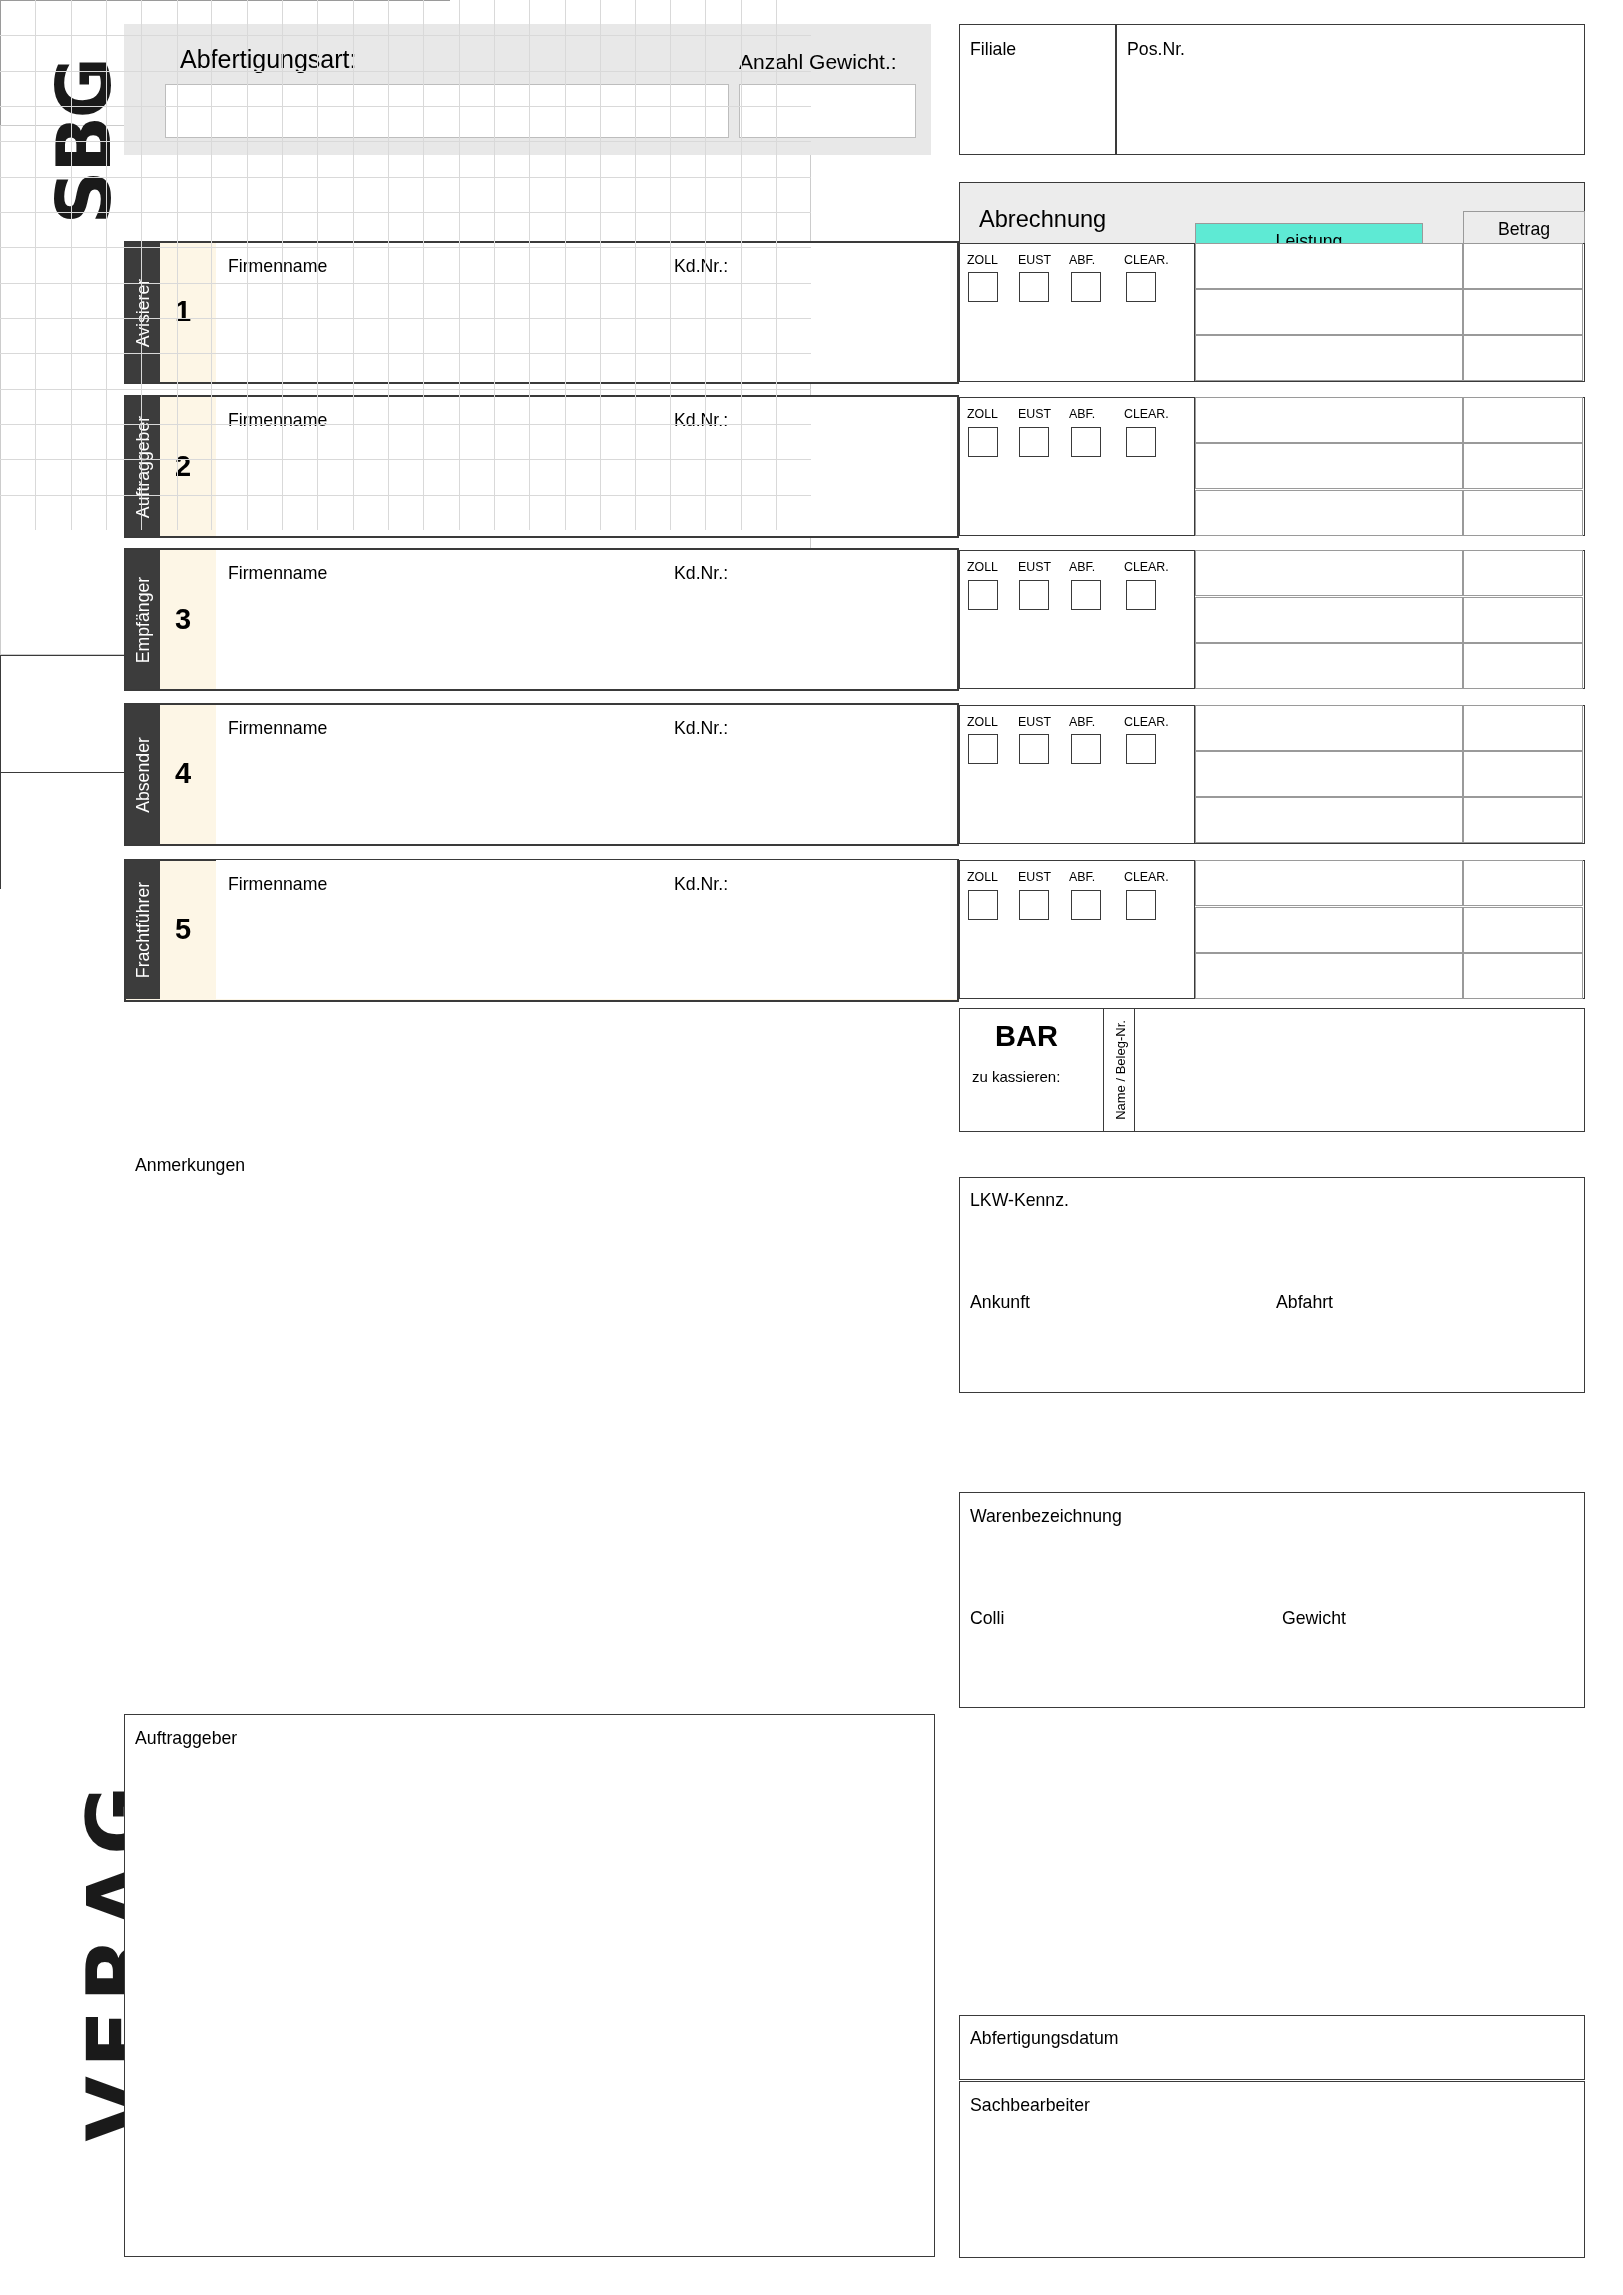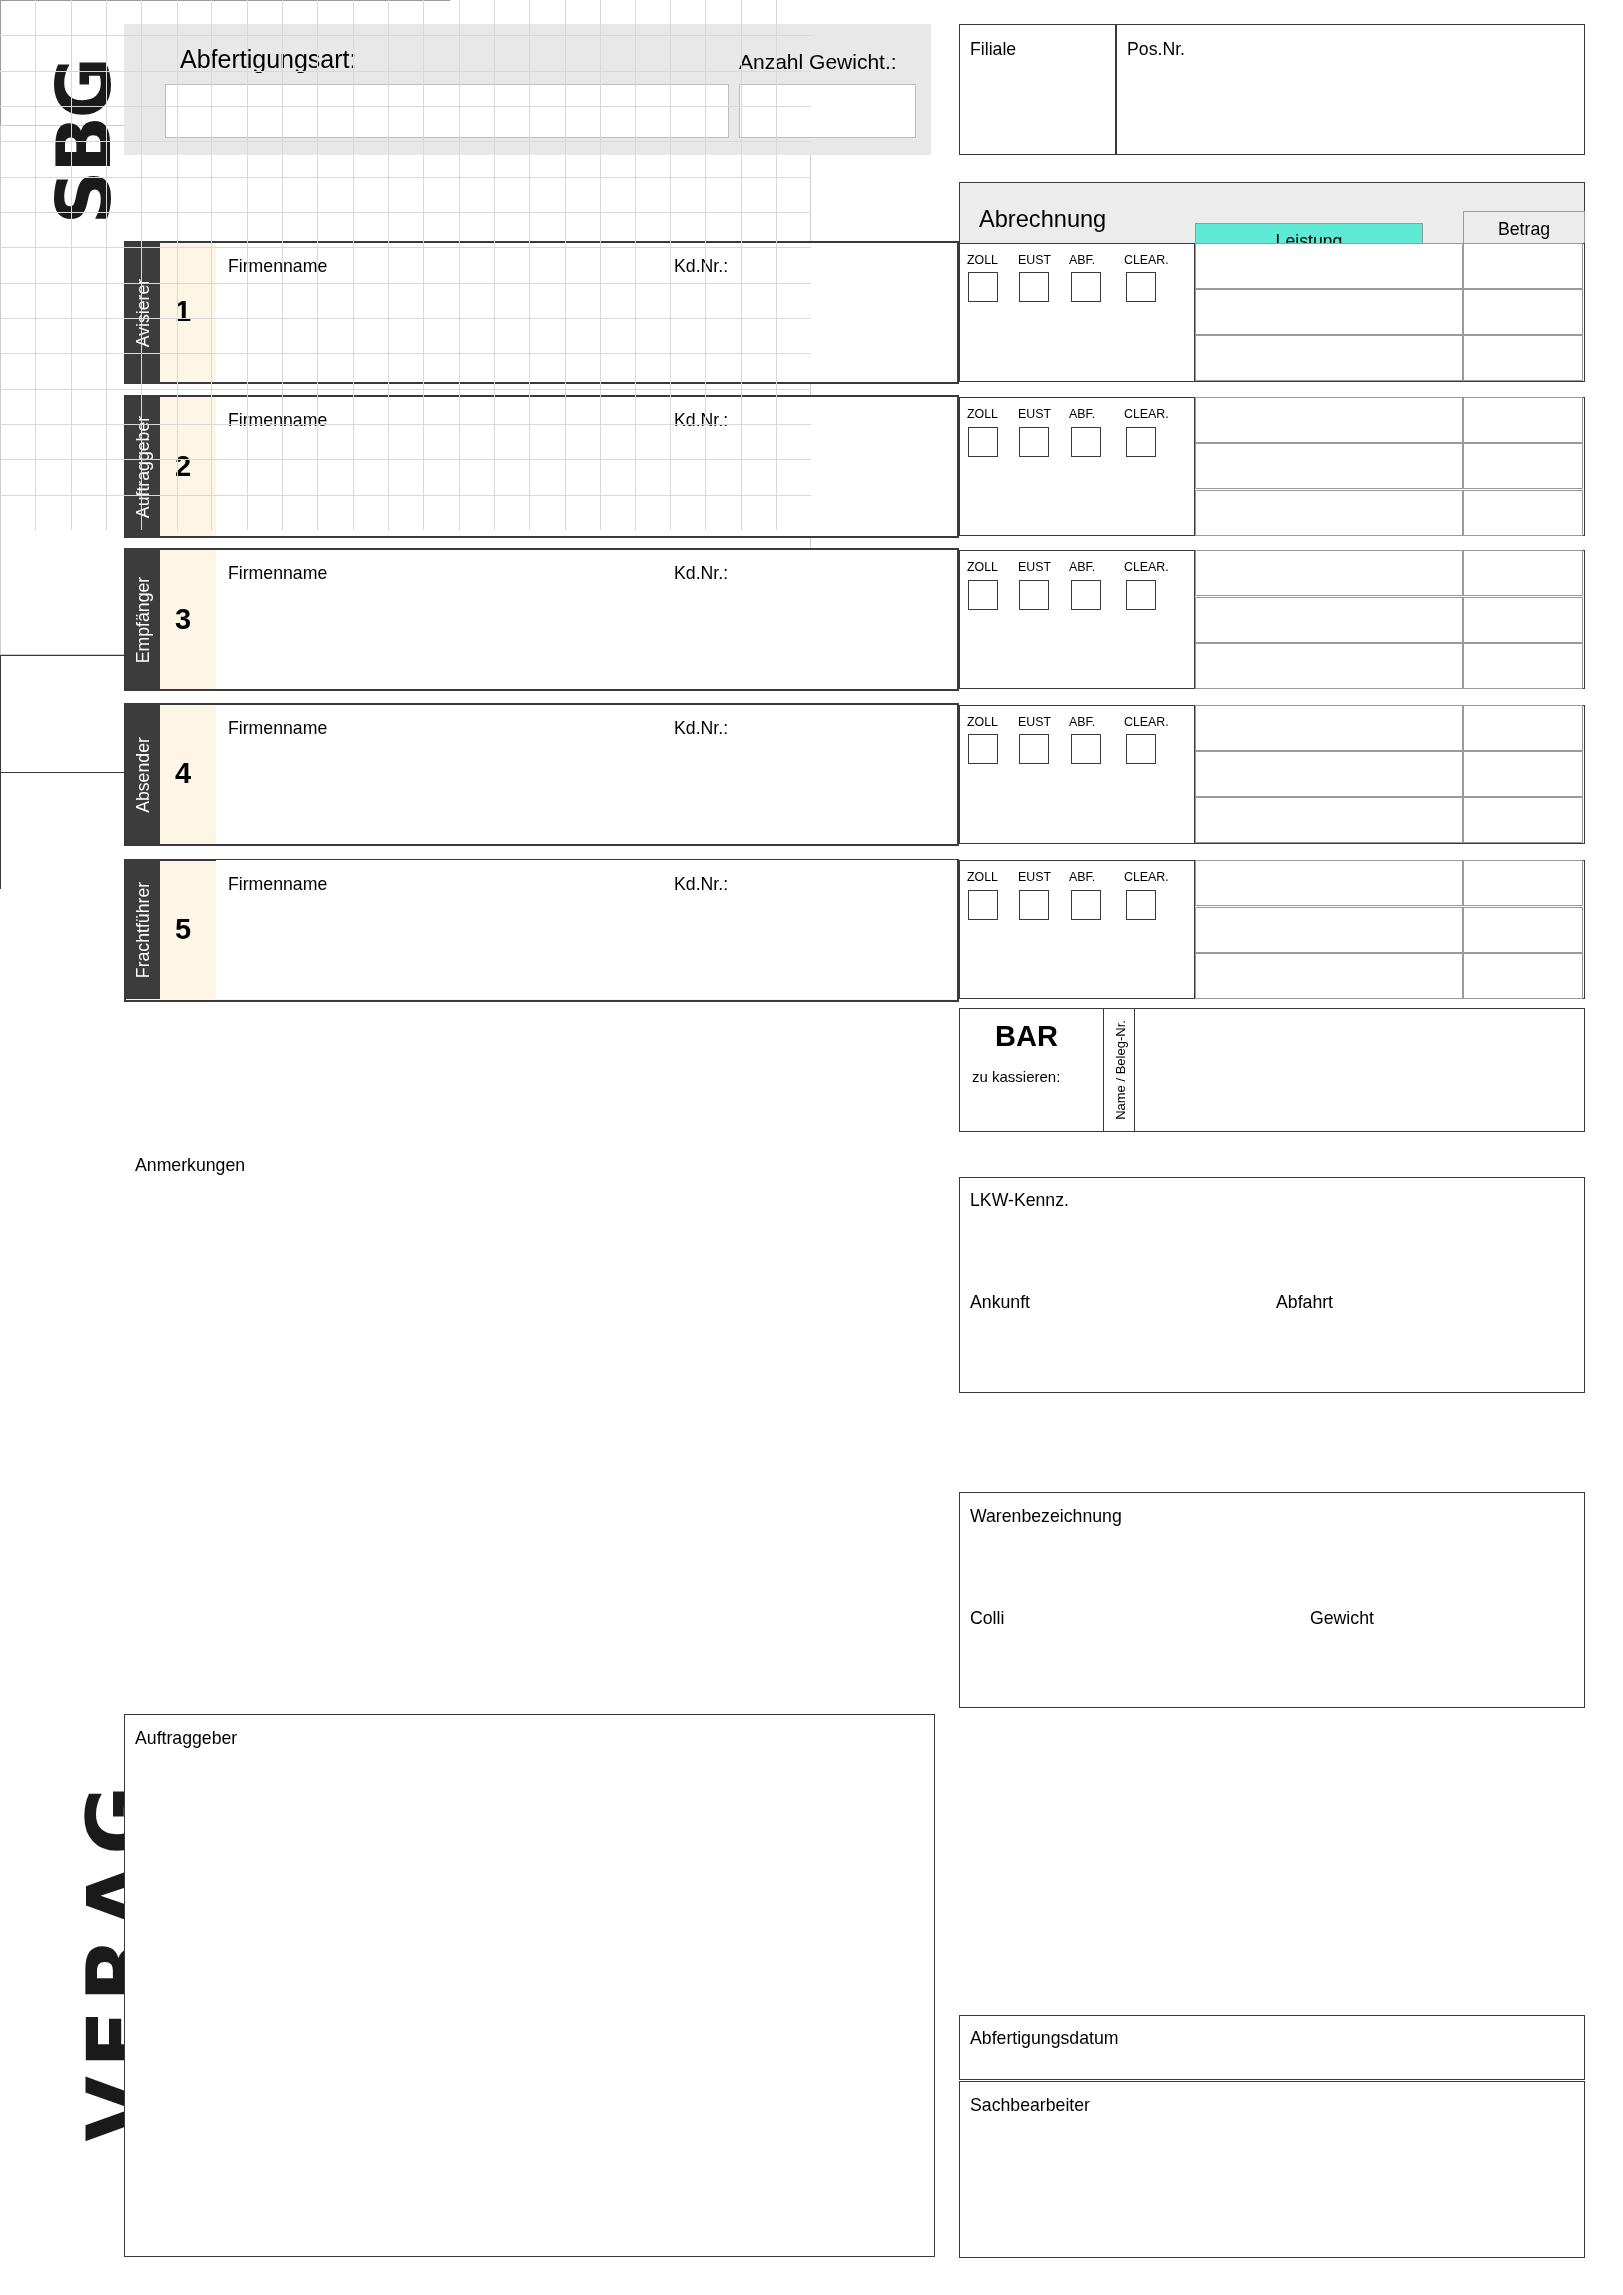--- a/index.html
+++ b/index.html
@@ -267,21 +267,21 @@
   #ware-label { left: 970px; top: 1508px; text-align: right; }
   #ware-div {
     left: 959px; top: 1591px; width: 626px; height: 0;
     border-top: 1.3px solid #3a3a3a;
   }
   #colli-label { left: 970px; top: 1610px; }
   #colli-div {
     left: 1266px; top: 1591px; width: 0; height: 116px;
     border-left: 1.3px solid #3a3a3a;
   }
-  #gew-label { left: 1310px; top: 1610px; text-align: right; }
+  #gew-label { left: 1282px; top: 1610px; text-align: right; }
 
   #zoll-box { left: 124px; top: 1714px; width: 811px; height: 543px; }
   #zoll-label { left: 135px; top: 1730px; }
 
   #abfdat-box { left: 959px; top: 2015px; width: 626px; height: 65px; }
   #abfdat-label { left: 970px; top: 2030px; }
   #sachb-box { left: 959px; top: 2081px; width: 626px; height: 177px; }
   #sachb-label { left: 970px; top: 2097px; }
 </style>
 </head>

